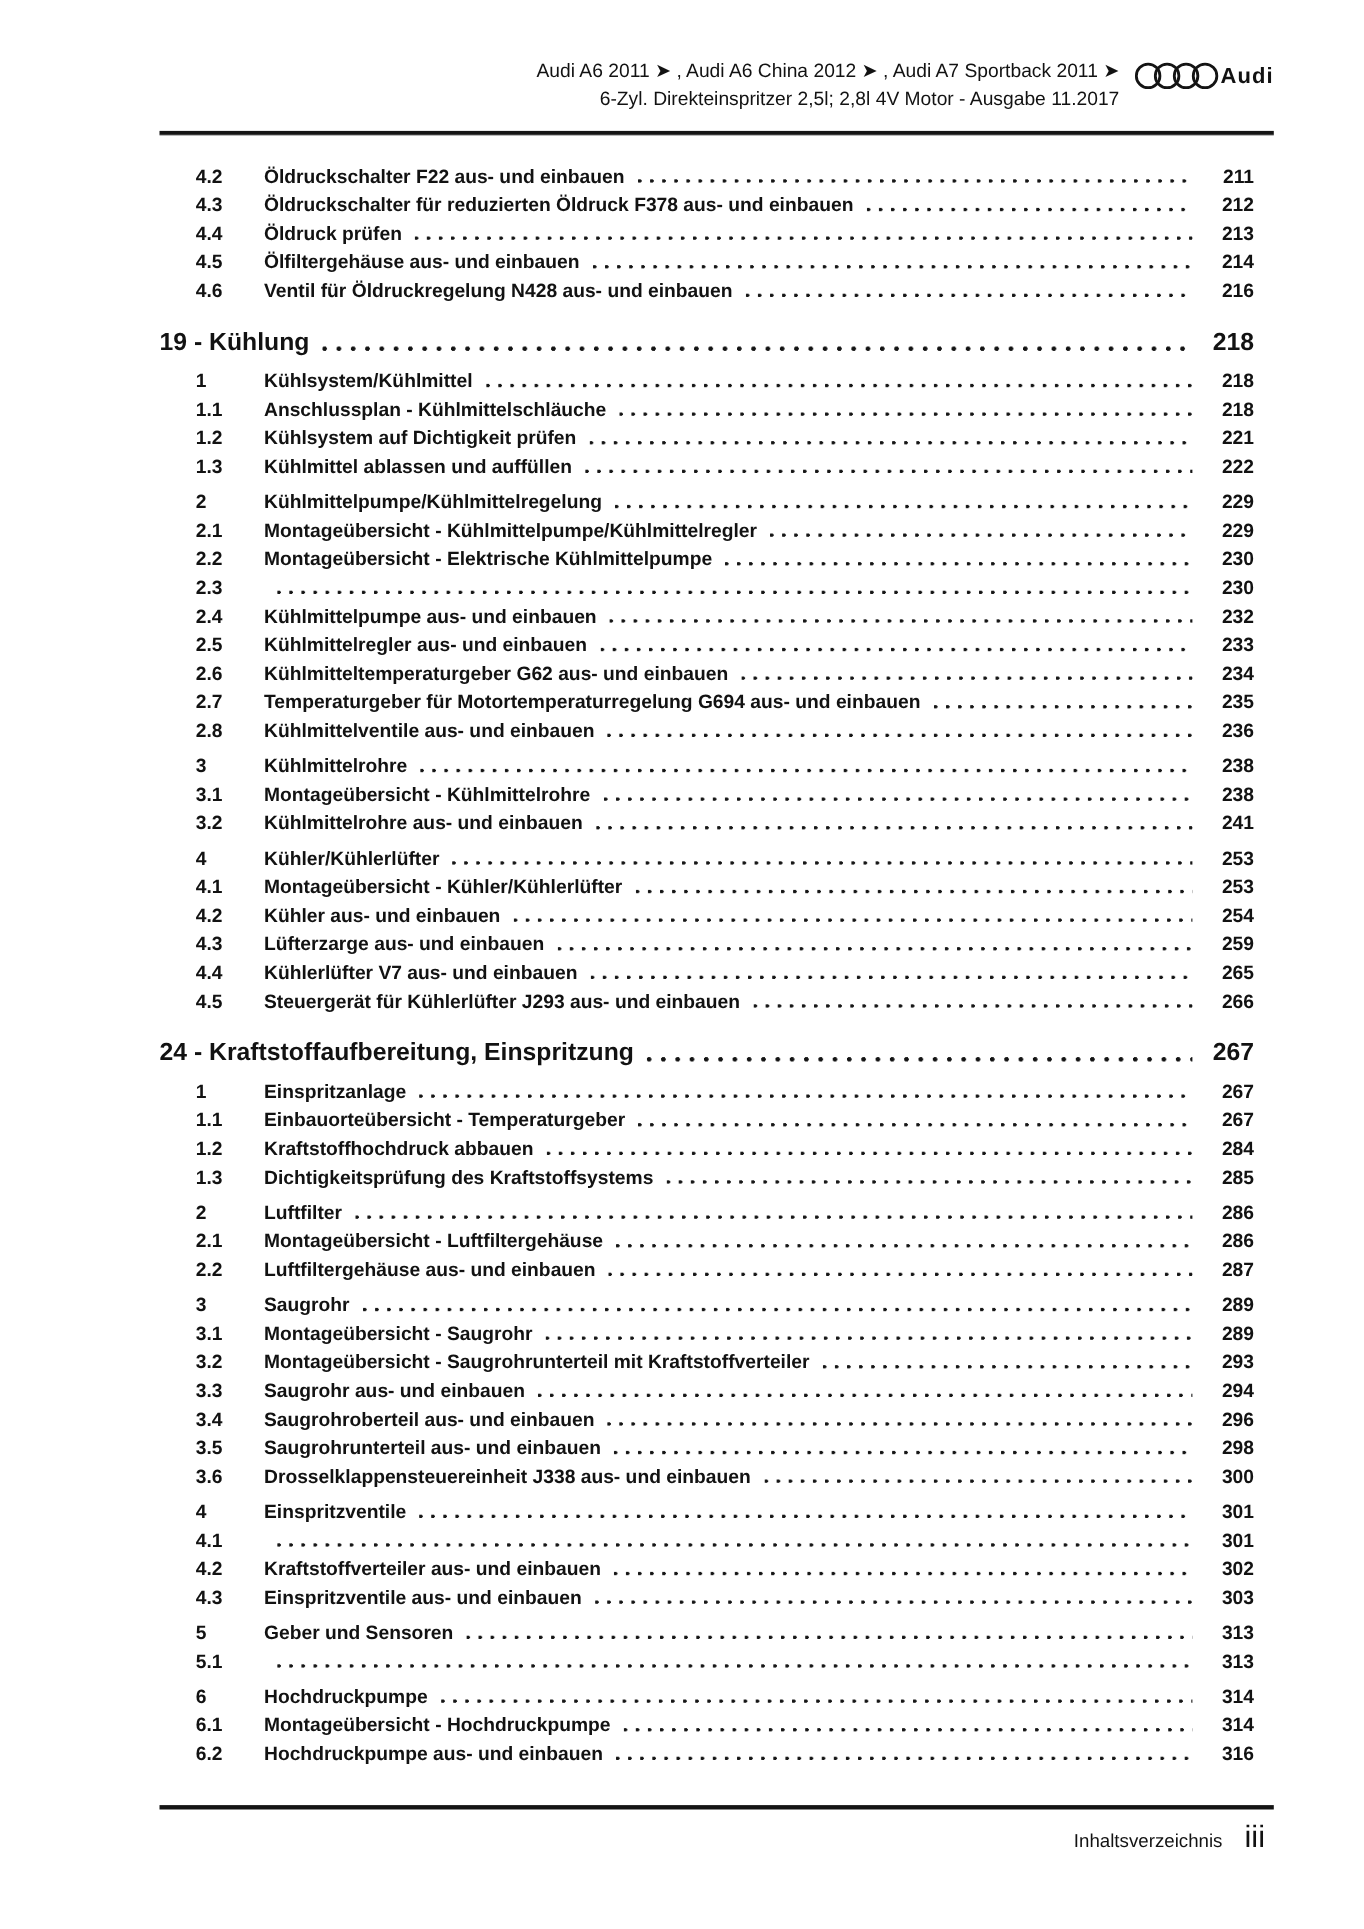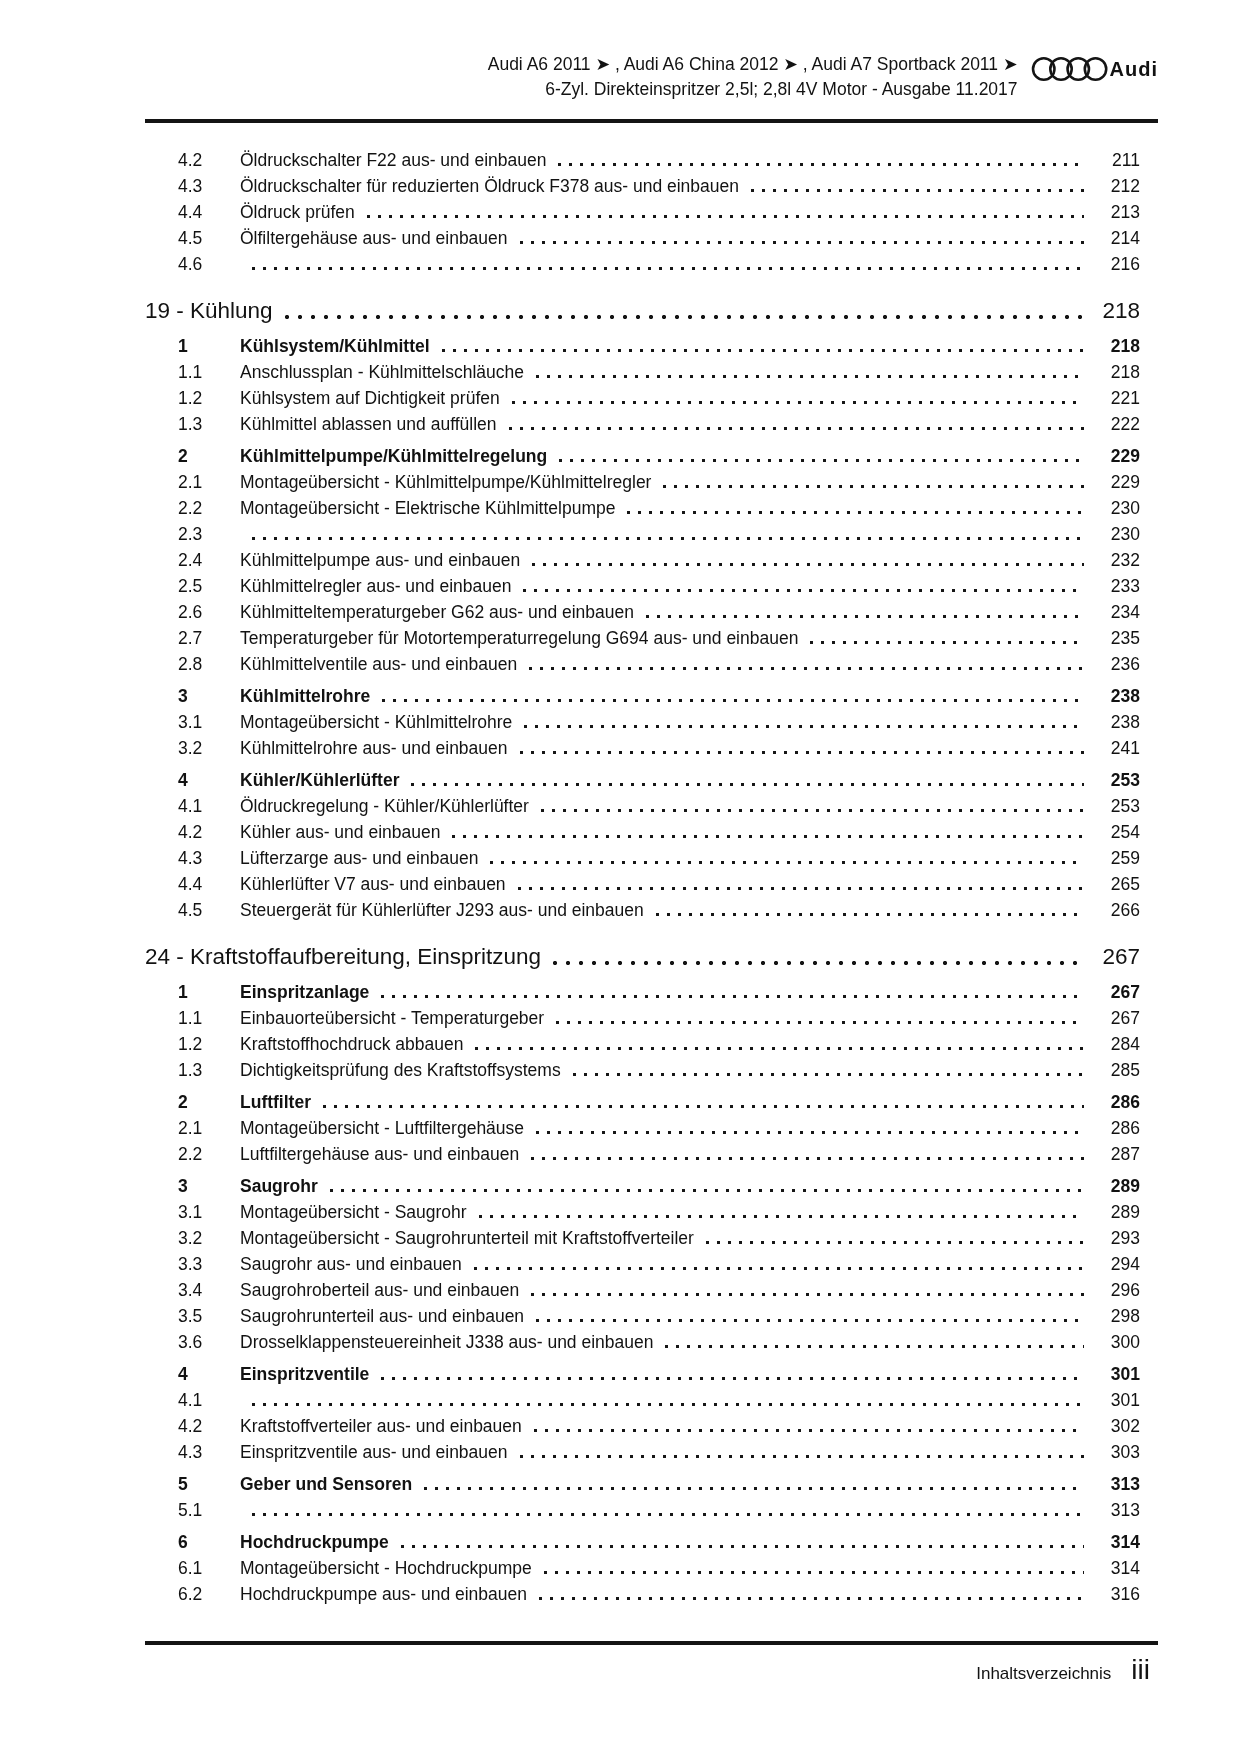--- a/index.html
+++ b/index.html
@@ -26,20 +26,21 @@
     position: absolute; top: 119px; left: 145px; right: 82px;
     height: 3px; border-top: 3px solid #141414; border-bottom: 1px solid #141414;
   }
 
   
   .toc { position: absolute; top: 147px; left: 145px; right: 100px; }
   .row {
     display: flex; align-items: baseline;
     font-size: 17.5px; line-height: 26px;
     padding-left: 33px;
+    font-weight: bold;
   }
   .row .num { flex: none; width: 62px; }
   .row .title { flex: none; white-space: nowrap; }
   .row .dots {
     flex: 1 1 auto; align-self: stretch; margin: 0 10px 0 12px;
     background-image: radial-gradient(circle at 1.5px 1.5px, #161616 1.5px, transparent 1.9px);
     background-size: 11px 3px;
     background-repeat: repeat-x;
     background-position: 0 calc(100% - 7px);
   }
@@ -113,20 +114,21 @@
       <span class="page">213</span>
     </div>
       <div class="row normal">
       <span class="num">4.5</span>
       <span class="title">Ölfiltergehäuse aus- und einbauen</span>
       <span class="dots"></span>
       <span class="page">214</span>
     </div>
       <div class="row normal">
       <span class="num">4.6</span>
+      <span class="title">Ventil für Öldruckregelung N428 aus- und einbauen</span>
       <span class="dots"></span>
       <span class="page">216</span>
     </div>
       <div class="row chapter">
 
       <span class="title">19 - Kühlung</span>
       <span class="dots"></span>
       <span class="page">218</span>
     </div>
       <div class="row bold">
@@ -225,21 +227,21 @@
       <span class="page">241</span>
     </div>
       <div class="row bold">
       <span class="num">4</span>
       <span class="title">Kühler/Kühlerlüfter</span>
       <span class="dots"></span>
       <span class="page">253</span>
     </div>
       <div class="row normal">
       <span class="num">4.1</span>
-      <span class="title">Öldruckregelung - Kühler/Kühlerlüfter</span>
+      <span class="title">Montageübersicht - Kühler/Kühlerlüfter</span>
       <span class="dots"></span>
       <span class="page">253</span>
     </div>
       <div class="row normal">
       <span class="num">4.2</span>
       <span class="title">Kühler aus- und einbauen</span>
       <span class="dots"></span>
       <span class="page">254</span>
     </div>
       <div class="row normal">

